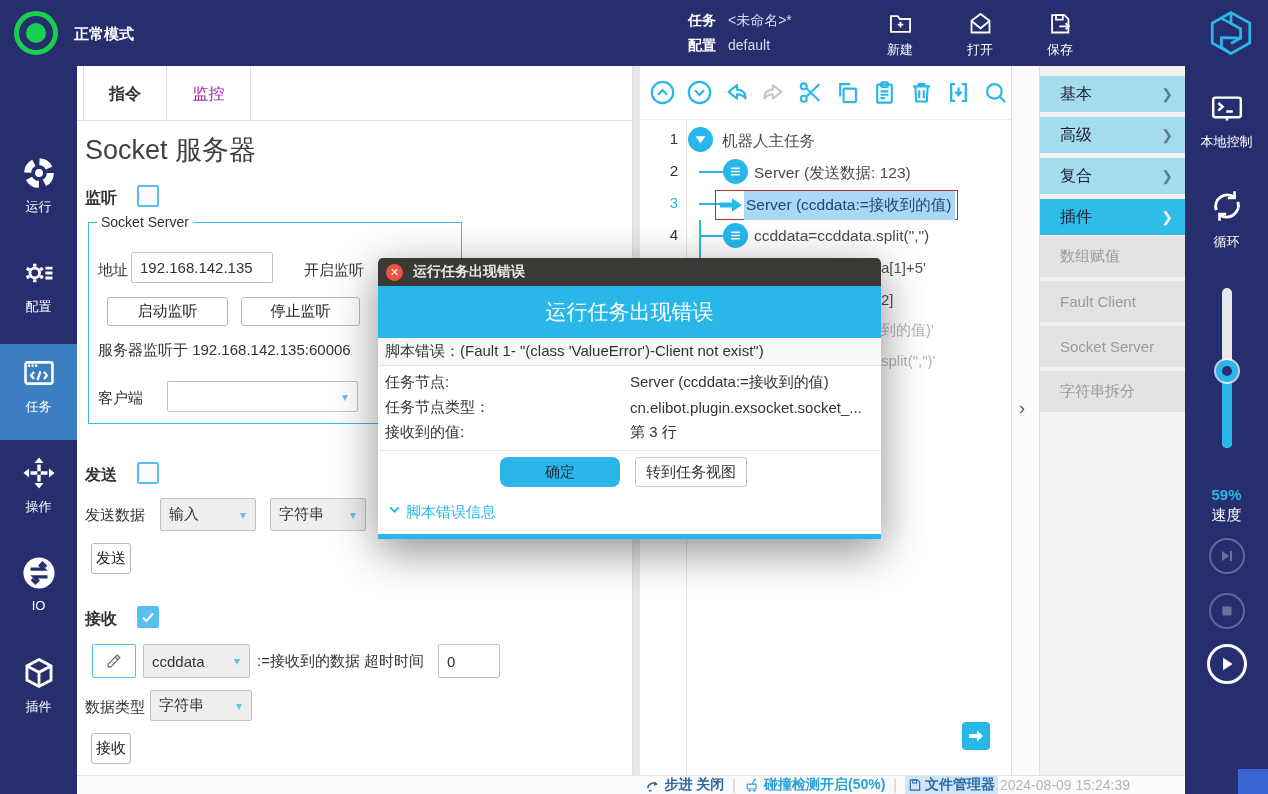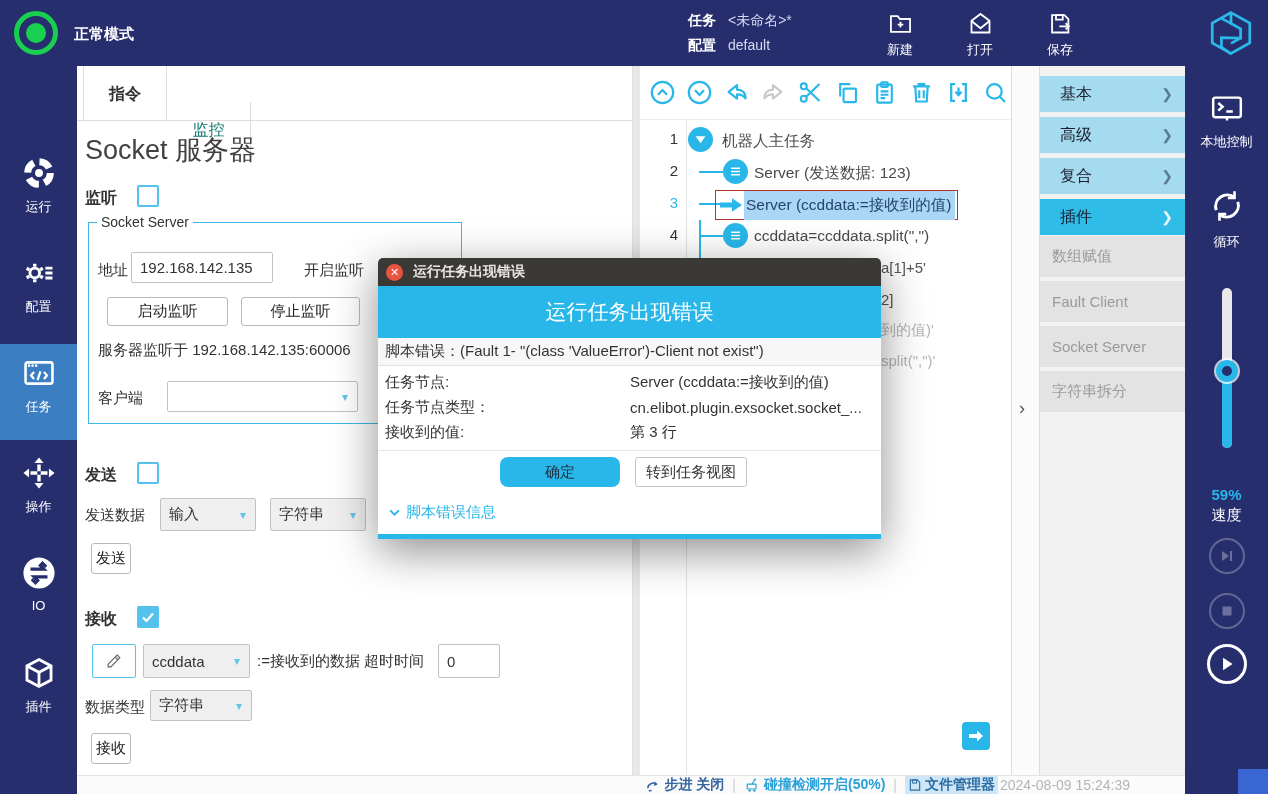--- a/index.html
+++ b/index.html
@@ -29,21 +29,21 @@
   .ls-item .cap { font-size:13px; margin-top:4px; }
 
   
   .main { position:absolute; left:77px; top:66px; width:556px; height:709px; background:#fff; border-right:1px solid #e0e0e0; }
   .tabbar { position:absolute; left:0; top:0; width:100%; height:55px; border-bottom:1px solid #ddd; }
   .tab { position:absolute; top:0; height:55px; width:84px; text-align:center; line-height:55px; font-size:16px;
     border-right:1px solid #ddd; cursor:pointer; }
   .tab.first { left:6px; border-left:1px solid #ddd; }
   .tab.second { left:90px; }
   .tab.active { color:#333; font-weight:bold; }
-  .tab.inactive { color:#0f766e;margin-top:36px; }
+  .tab.inactive { color:#a21caf; }
   .pagetitle { position:absolute; left:8px; top:66px; font-size:27px; color:#414141; }
   .cklabel { position:absolute; font-size:16px; font-weight:bold; color:#333; }
   .ckbox { position:absolute; width:22px; height:22px; border:2px solid #54c2ec; border-radius:2px; background:#fff; cursor:pointer; }
   .ckbox.checked { background:#54c2ec; }
   .fieldset { position:absolute; left:11px; top:156px; width:374px; height:202px; border:1px solid #3fb8e6; }
   .legend { position:absolute; left:8px; top:-9px; background:#fff; padding:0 4px; font-size:14px; color:#333; }
   .flabel { position:absolute; font-size:15px; color:#333; }
   .tinput { position:absolute; border:1px solid #c2c2c2; border-radius:2px; font-size:15px; color:#333;
     padding:0 8px; font-family:"Liberation Sans",sans-serif; background:#fff; }
   .wbtn { position:absolute; background:#fff; border:1px solid #b9b9b9; border-radius:3px; font-size:15px;
@@ -83,21 +83,21 @@
 
   
   .accordion { position:absolute; left:1040px; top:66px; width:145px; height:709px; background:#f2f2f2; }
   .acc-h { position:absolute; left:0; width:145px; height:36px; display:flex; align-items:center;
     padding:0 12px 0 20px; font-size:16px; color:#1c1c2e; cursor:pointer; }
   .acc-h.light { background:#a5dbee; }
   .acc-h.open { background:#2fbde8; }
   .acc-h .hchev { margin-left:auto; font-size:14px; color:#5b7c8c; }
   .acc-h.open .hchev { color:#eaf8fd; }
   .acc-i { position:absolute; left:0; width:145px; height:43px; background:#e3e3e3; display:flex;
-    align-items:center; padding-left:12px; font-size:15px; color:#9a9a9a; cursor:pointer; border-bottom:2px solid #f2f2f2; }
+    align-items:center; padding-left:20px; font-size:15px; color:#9a9a9a; cursor:pointer; border-bottom:2px solid #f2f2f2; }
 
   
   .rsidebar { position:absolute; left:1185px; top:66px; width:83px; height:728px; background:#262e6e; color:#fff; }
   .rs-item { position:absolute; width:83px; text-align:center; cursor:pointer; }
   .rs-item .cap { font-size:13px; margin-top:3px; }
   .slider { position:absolute; left:37px; top:222px; width:10px; height:160px; border-radius:5px; background:#e8e8e8; cursor:pointer;}
   .slider .fill { position:absolute; left:0; bottom:0; width:10px; height:78px; border-radius:0 0 5px 5px; background:#29b7e9; }
   .slider .handle { position:absolute; left:-6px; top:72px; width:22px; height:22px; border-radius:50%;
     background:#262e6e; border:6px solid #29b7e9; box-shadow:0 0 0 2px rgba(255,255,255,.75); }
   .speedpct { position:absolute; left:0; top:420px; width:83px; text-align:center; font-size:15px; font-weight:bold; color:#29b7e9; }
@@ -132,21 +132,21 @@
   .dlg-scripterr { position:absolute; left:0; top:80px; width:100%; height:28px; background:#f7f7f7;
     border-bottom:1px solid #e3e3e3; font-size:15px; color:#333; display:flex; align-items:center; padding-left:7px; white-space:nowrap;}
   .dlg-row { position:absolute; left:7px; width:489px; height:25px; font-size:15px; color:#333; display:flex; align-items:center;}
   .dlg-row .dval { position:absolute; left:245px; white-space:nowrap; }
   .dlg-div { position:absolute; left:0; top:192px; width:100%; height:1px; background:#e5e5e5; }
   .dlg-ok { position:absolute; left:122px; top:199px; width:120px; height:30px; background:#29b7e9; border:none;
     border-radius:8px; font-size:15px; color:#22303f; cursor:pointer; font-family:"Liberation Sans",sans-serif; }
   .dlg-goto { position:absolute; left:257px; top:199px; width:112px; height:30px; background:#fff;
     border:1px solid #c6c6c6; border-radius:3px; font-size:15px; color:#333; cursor:pointer; font-family:"Liberation Sans",sans-serif; }
   .dlg-link { position:absolute; left:10px; top:245px; font-size:15px; color:#29b7e9; display:flex;
-    align-items:center; gap:5px; cursor:pointer; }
+    gap:5px; cursor:pointer; }
   .dlg-bottom { position:absolute; left:0; top:276px; width:100%; height:5px; background:#29b7e9; }
 </style>
 </head>
 <body>
 
 <div class="app">
 
   <div class="topbar">
     <div class="statuslamp">
         <div class="dot"></div>

